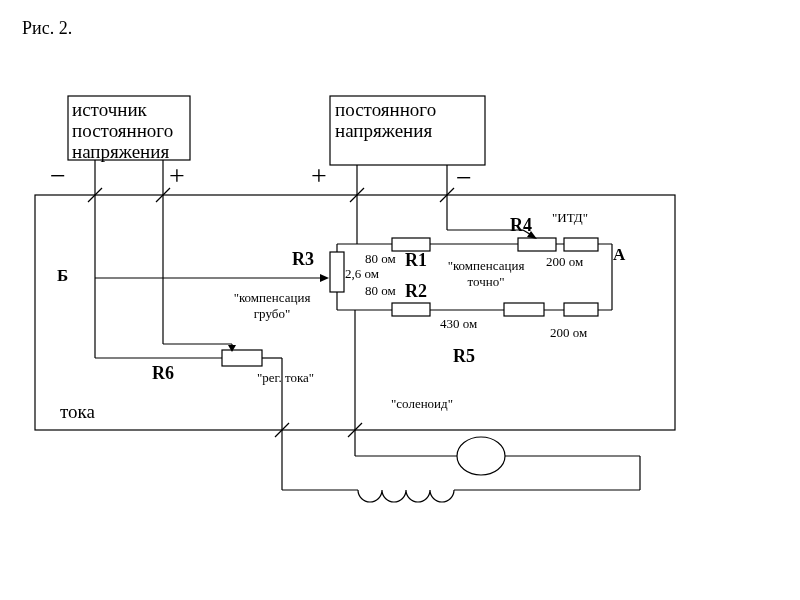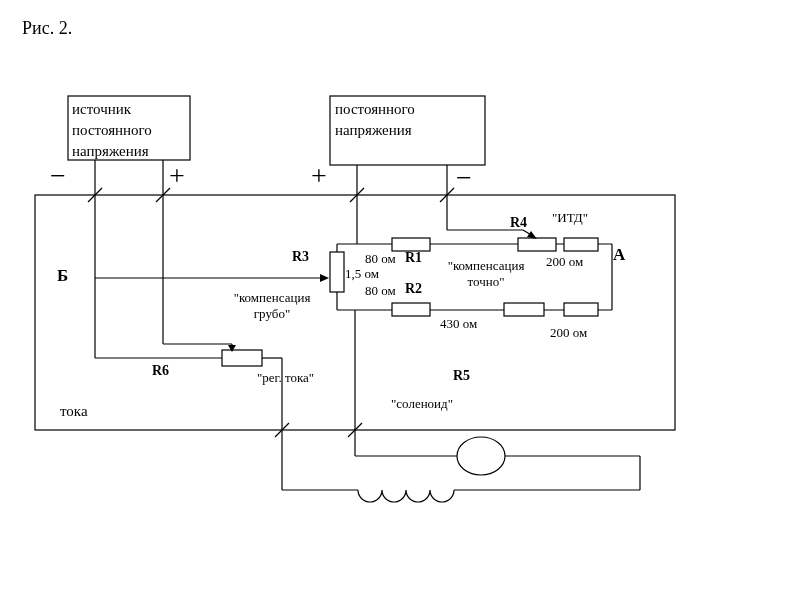--- a/index.html
+++ b/index.html
@@ -10,22 +10,22 @@
     font-family:"Liberation Serif", serif; color:#000;
   }
   .canvas svg { position:absolute; left:0; top:0; }
   svg line, svg path, svg ellipse { stroke:#000; stroke-width:1.2; fill:none; }
   svg rect.frame { stroke:#000; stroke-width:1.2; fill:none; }
   svg rect.body  { stroke:#000; stroke-width:1.2; fill:#ffffff; }
   svg ellipse.body { fill:#ffffff; }
   svg polygon { fill:#000; stroke:none; }
   .lbl { position:absolute; white-space:nowrap; line-height:1.15; }
   .t18 { font-size:18px; }
-  .boxtxt { font-size:15px; line-height:21px; }
-  .r  { font-size:14px; font-weight:bold; }
+  .boxtxt { font-size:19px; line-height:21px; }
+  .r  { font-size:18px; font-weight:bold; }
   .term { font-size:17px; font-weight:bold; }
   .v  { font-size:13px; }
   .sign { font-size:28px; }
   .ctr { text-align:center; white-space:normal; line-height:16px; }
 </style>
 </head>
 <body>
 
 <div class="canvas">
 
@@ -120,31 +120,31 @@
   <div class="lbl sign" style="left:169px;top:160px">+</div>
   <div class="lbl sign" style="left:311px;top:160px">+</div>
   <div class="lbl sign" style="left:456px;top:162px">−</div>
 
   <div class="lbl term" style="left:57px;top:266px">Б</div>
   <div class="lbl term" style="left:613px;top:245px">А</div>
 
   <div class="lbl r" style="left:292px;top:249px">R3</div>
   <div class="lbl v" style="left:365px;top:252px">80 ом</div>
   <div class="lbl r" style="left:405px;top:250px">R1</div>
-  <div class="lbl v" style="left:345px;top:267px">1,5 ом</div>
+  <div class="lbl v" style="left:345px;top:267px">2,6 ом</div>
   <div class="lbl v" style="left:365px;top:284px">80 ом</div>
   <div class="lbl r" style="left:405px;top:281px">R2</div>
 
   <div class="lbl r" style="left:510px;top:215px">R4</div>
   <div class="lbl v" style="left:552px;top:211px">"ИТД"</div>
   <div class="lbl v" style="left:546px;top:255px">200 ом</div>
   <div class="lbl v" style="left:550px;top:326px">200 ом</div>
 
   <div class="lbl v" style="left:440px;top:317px">430 ом</div>
-  <div class="lbl r" style="left:453px;top:368px">R5</div>
+  <div class="lbl r" style="left:453px;top:346px">R5</div>
   <div class="lbl r" style="left:152px;top:363px">R6</div>
 
   <div class="lbl v ctr" style="left:434px;top:258px;width:104px">
     <div>"компенсация</div>
     <div>точно"</div>
   </div>
 
   <div class="lbl v ctr" style="left:222px;top:290px;width:100px">
     <div>"компенсация</div>
     <div>грубо"</div>

